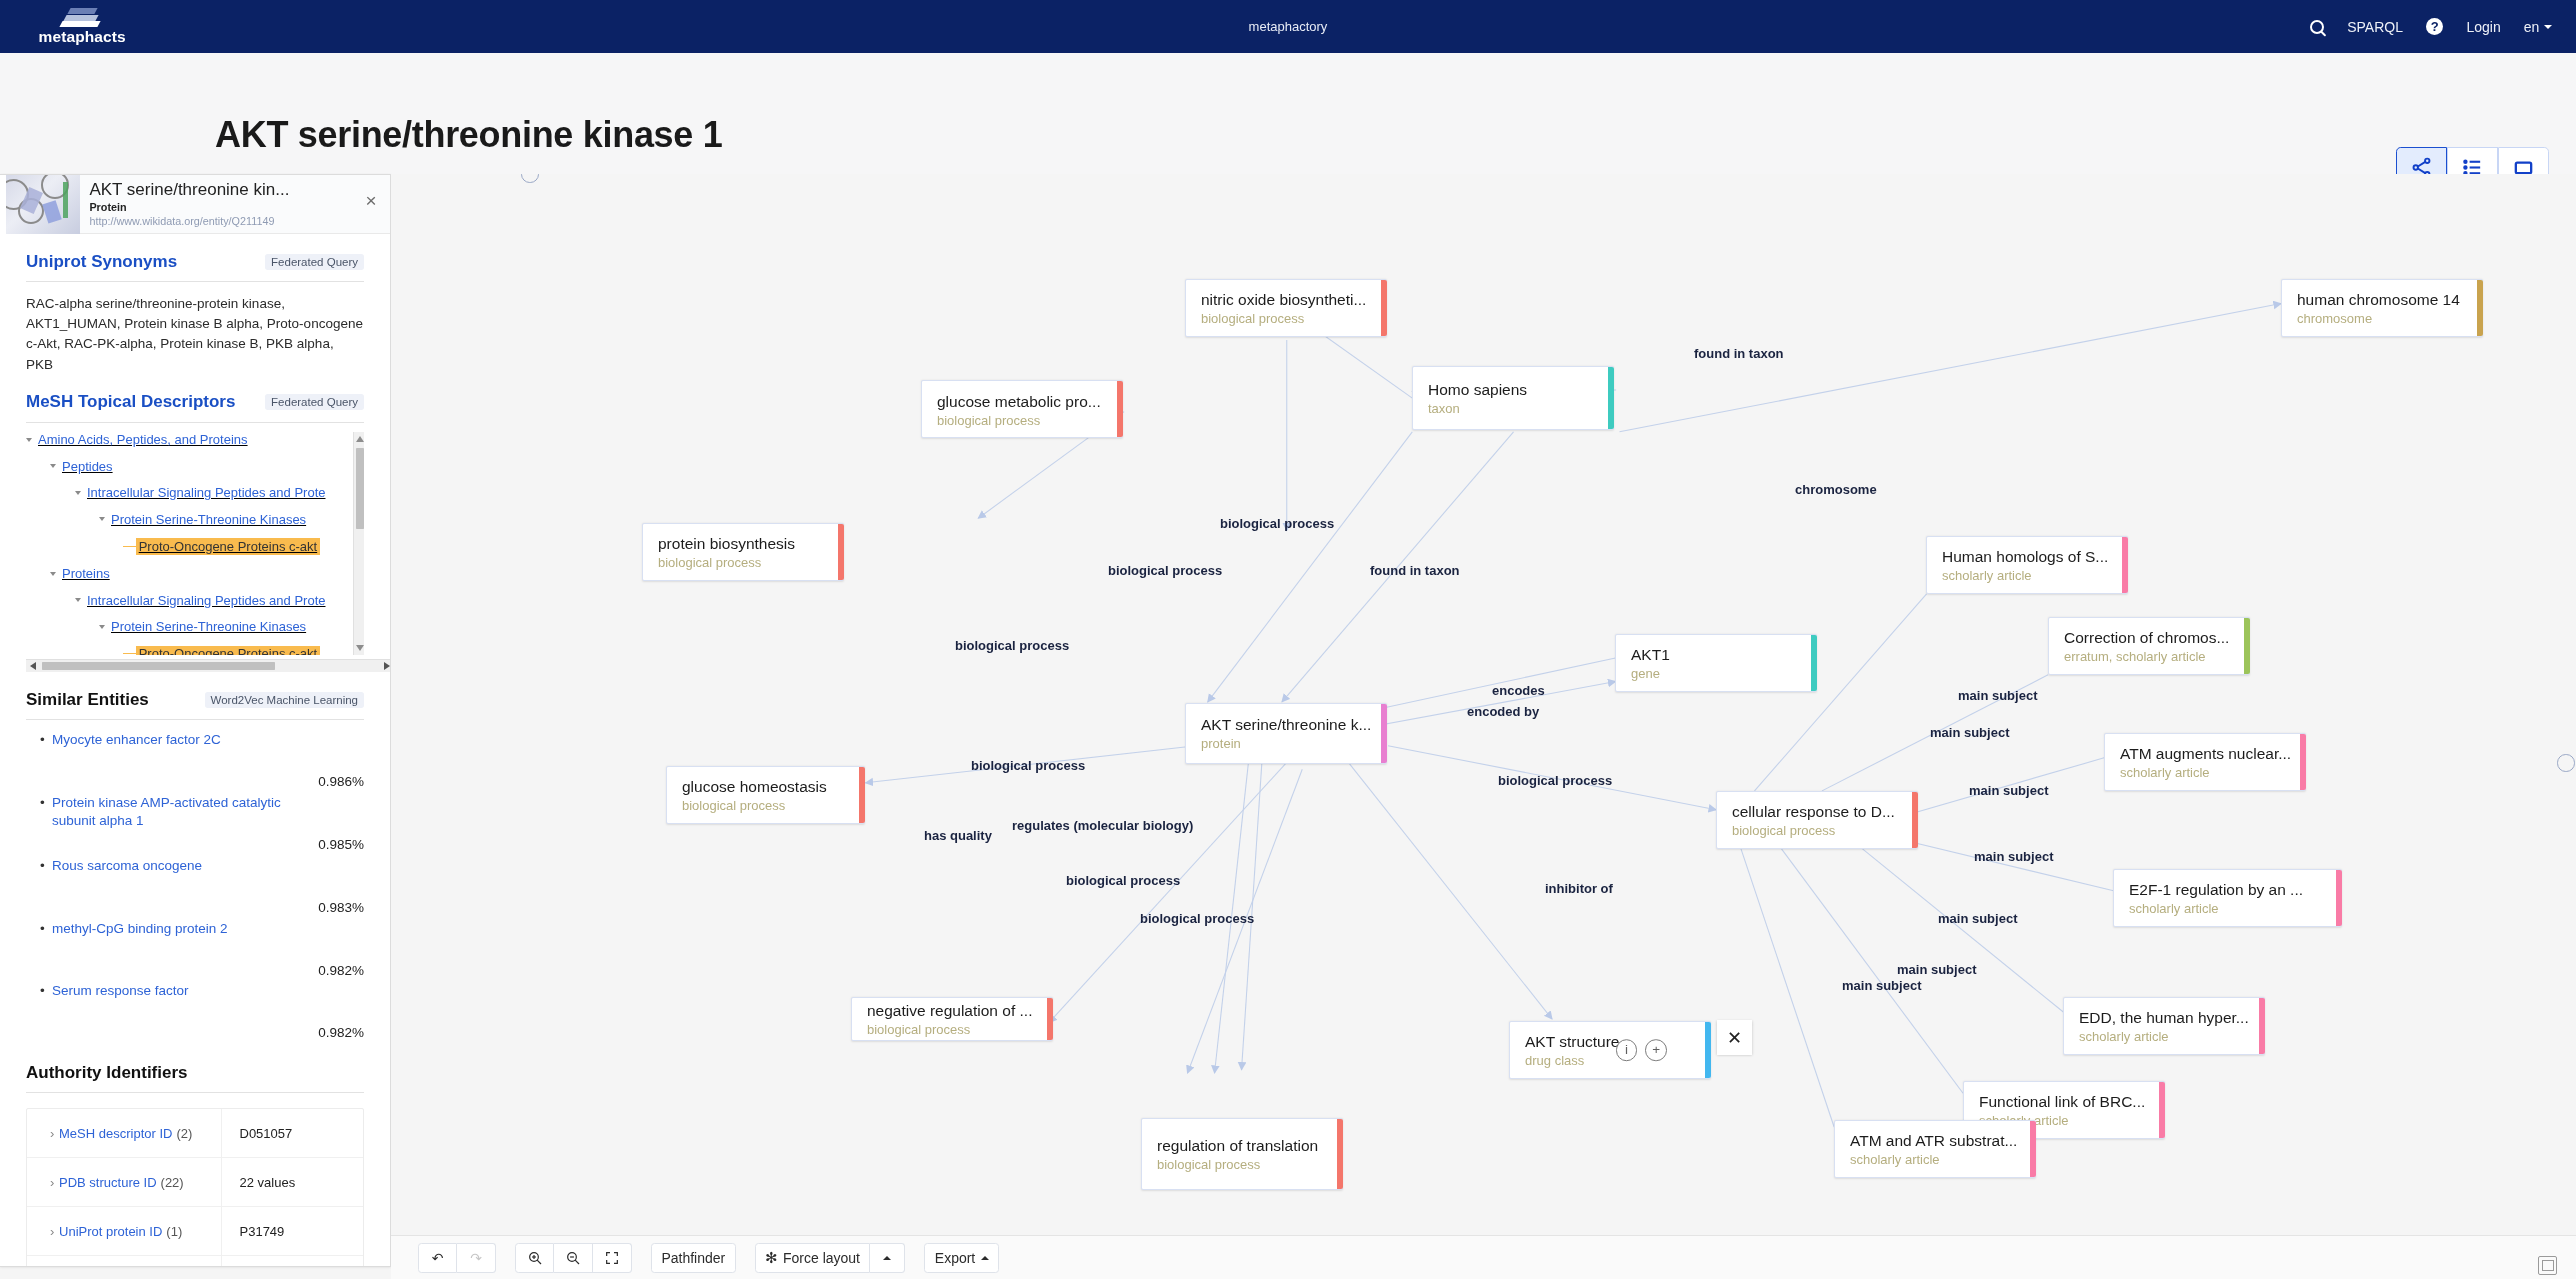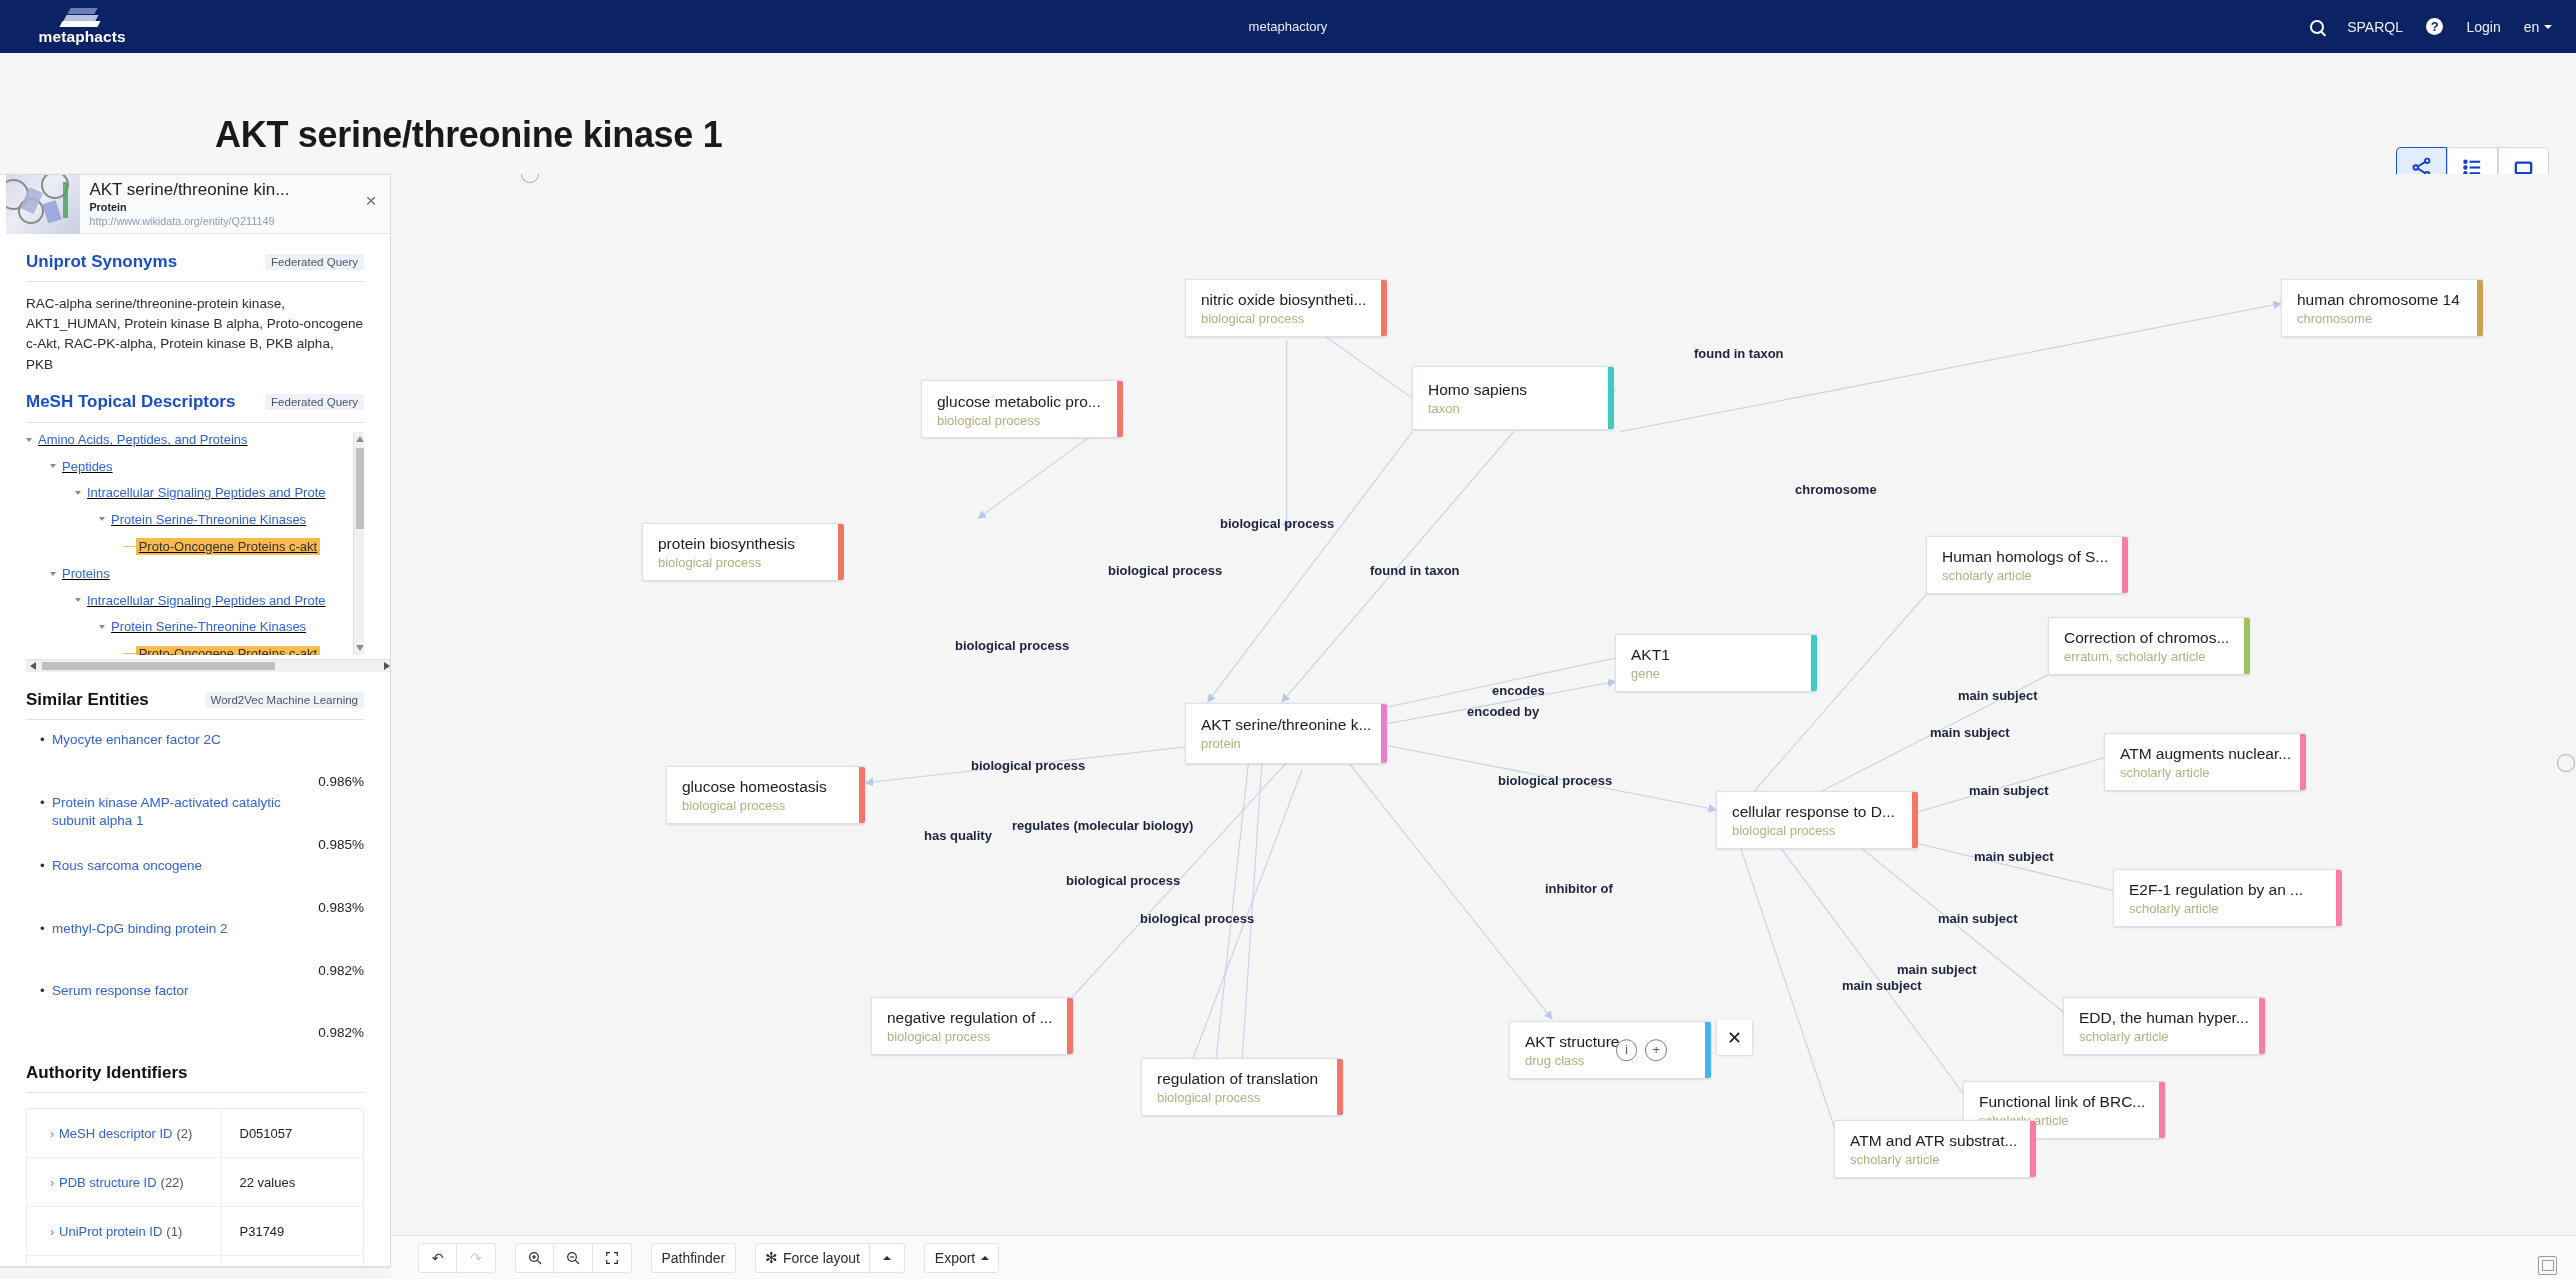--- a/index.html
+++ b/index.html
@@ -540,36 +540,36 @@
       <div class="gnode" style="left: 1722px; top: 695px; width: 229px; height: 58px;">
         <div class="gn-label">E2F-1 regulation by an ...</div>
         <div class="gn-type">scholarly article</div>
         <div class="accent" style="background: rgb(249, 123, 166);"></div>
       </div>
       <div class="gnode" style="left: 1672px; top: 823px; width: 202px; height: 58px;">
         <div class="gn-label">EDD, the human hyper...</div>
         <div class="gn-type">scholarly article</div>
         <div class="accent" style="background: rgb(249, 123, 166);"></div>
       </div>
-      <div class="gnode" style="left: 480px; top: 823px; width: 202px; height: 58px;">
+      <div class="gnode" style="left: 460px; top: 823px; width: 202px; height: 44px;">
         <div class="gn-label">negative regulation of ...</div>
         <div class="gn-type">biological process</div>
         <div class="accent" style="background: rgb(244, 118, 107);"></div>
       </div>
       <div class="gnode" style="left: 1118px; top: 847px; width: 202px; height: 58px;">
         <div class="gn-label">AKT structure</div>
         <div class="gn-type">drug class</div>
         <div class="node-tools">
           <div class="ntool">i</div>
           <div class="ntool">+</div>
         </div>
         <div class="accent" style="background: rgb(66, 183, 239);"></div>
       </div>
       <div class="node-x" style="left: 1326px; top: 846px;">✕</div>
-      <div class="gnode" style="left: 750px; top: 884px; width: 202px; height: 58px;">
+      <div class="gnode" style="left: 750px; top: 944px; width: 202px; height: 72px;">
         <div class="gn-label">regulation of translation</div>
         <div class="gn-type">biological process</div>
         <div class="accent" style="background: rgb(244, 118, 107);"></div>
       </div>
       <div class="gnode" style="left: 1572px; top: 907px; width: 202px; height: 58px;">
         <div class="gn-label">Functional link of BRC...</div>
         <div class="gn-type">scholarly article</div>
         <div class="accent" style="background: rgb(249, 123, 166);"></div>
       </div>
       <div class="gnode" style="left: 1443px; top: 946px; width: 202px; height: 58px;">

